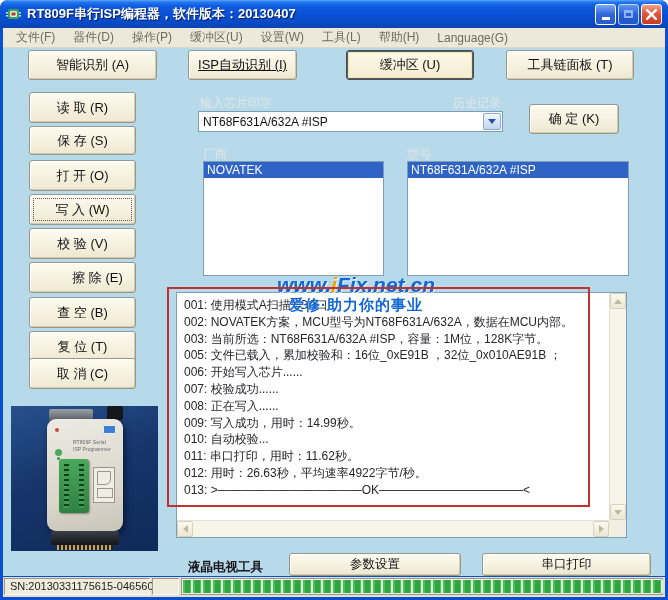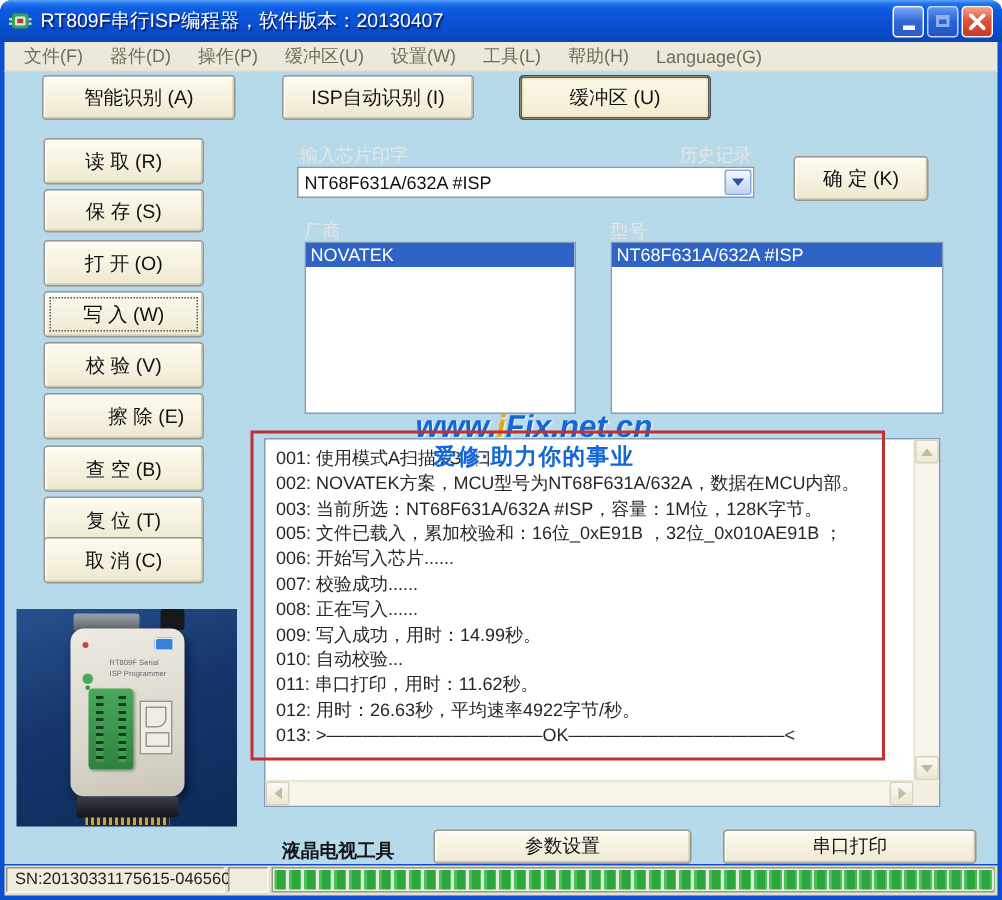--- a/index.html
+++ b/index.html
@@ -4,21 +4,21 @@
 <style>
   * { margin:0; padding:0; box-sizing:border-box; }
   html,body { width:668px; height:600px; font-family:"Liberation Sans","DejaVu Sans",sans-serif; }
   .window { position:relative; width:668px; height:600px; background:#0a4fd0; overflow:hidden; border-radius:8px 8px 0 0; }
 
   
   .titlebar { position:absolute; left:0; top:0; width:668px; height:28px;
     background:linear-gradient(180deg,#5ba3f7 0%,#2277ef 8%,#0f5be0 22%,#0a50d4 55%,#094ac6 82%,#0d43ae 100%);
     border-radius:7px 7px 0 0; display:flex; align-items:center; padding:0 6px; }
   .app-icon { width:16px; height:16px; margin-right:5px; flex:0 0 auto; }
-  .title-text { color:#fff; font-size:13px; font-weight:normal; text-shadow:1px 1px 1px rgba(0,0,40,.7); white-space:nowrap; }
+  .title-text { color:#fff; font-size:13px; font-weight:bold; text-shadow:1px 1px 1px rgba(0,0,40,.7); white-space:nowrap; }
   .win-btns { margin-left:auto; display:flex; gap:2px; }
   .wbtn { width:21px; height:21px; border-radius:3px; border:1px solid #fff;
     display:flex; align-items:center; justify-content:center; }
   .wbtn.min,.wbtn.max { background:linear-gradient(180deg,#7aa9f5,#3066d8 50%,#2a5cc8); }
   .wbtn.max { opacity:.75; }
   .wbtn.close { background:linear-gradient(180deg,#f2a38c,#e0553a 45%,#c83a22); }
   .min-glyph { width:8px; height:3px; background:#fff; margin-top:9px; }
   .max-glyph { width:9px; height:8px; border:2px solid #dfe8fa; border-top-width:3px; opacity:.8; }
 
   
@@ -144,22 +144,23 @@
     <span class="menu-item">缓冲区(U)</span>
     <span class="menu-item">设置(W)</span>
     <span class="menu-item">工具(L)</span>
     <span class="menu-item">帮助(H)</span>
     <span class="menu-item">Language(G)</span>
   </div>
 
   <div class="client-bg"></div>
 
   <div class="xp-btn" style="left:28px;top:50px;width:129px;height:30px;">智能识别 (A)</div>
-  <div class="xp-btn" style="left:188px;top:50px;width:128px;height:30px;">ISP自动识别 (I)</div>
+  <div class="xp-btn" style="left:188px;top:50px;width:109px;height:30px;text-decoration:underline;">ISP自动识别 (I)</div>
   <div class="xp-btn default" style="left:346px;top:50px;width:128px;height:30px;">缓冲区 (U)</div>
+  <div class="xp-btn" style="left:506px;top:50px;width:128px;height:30px;">工具链面板 (T)</div>
 
   <div class="xp-btn" style="left:29px;top:92px;width:107px;height:31px;">读 取 (R)</div>
   <div class="xp-btn" style="left:29px;top:126px;width:107px;height:29px;">保 存 (S)</div>
   <div class="xp-btn" style="left:29px;top:160px;width:107px;height:31px;">打 开 (O)</div>
   <div class="xp-btn focused" style="left:29px;top:194px;width:107px;height:31px;">写 入 (W)</div>
   <div class="xp-btn" style="left:29px;top:228px;width:107px;height:31px;">校 验 (V)</div>
   <div class="xp-btn" style="left:29px;top:262px;width:107px;height:31px;padding-left:30px;">擦 除 (E)</div>
   <div class="xp-btn" style="left:29px;top:297px;width:107px;height:31px;">查 空 (B)</div>
   <div class="xp-btn" style="left:29px;top:331px;width:107px;height:31px;">复 位 (T)</div>
   <div class="xp-btn" style="left:29px;top:358px;width:107px;height:31px;">取 消 (C)</div>

